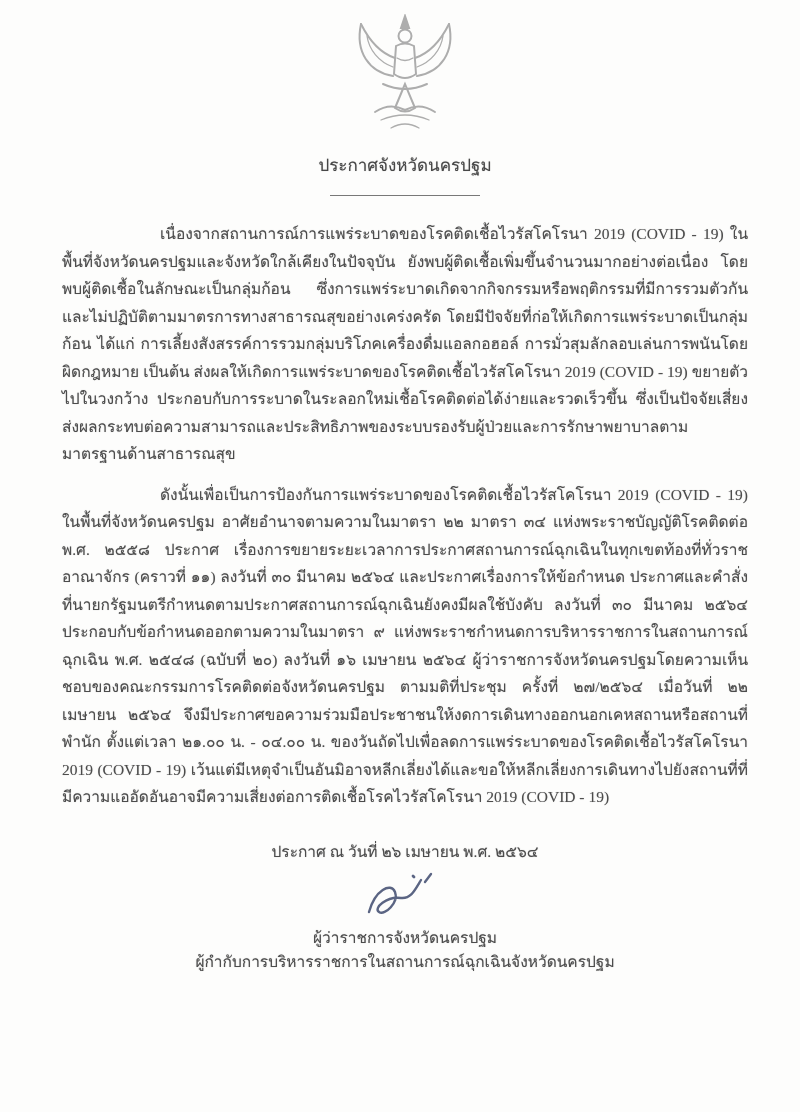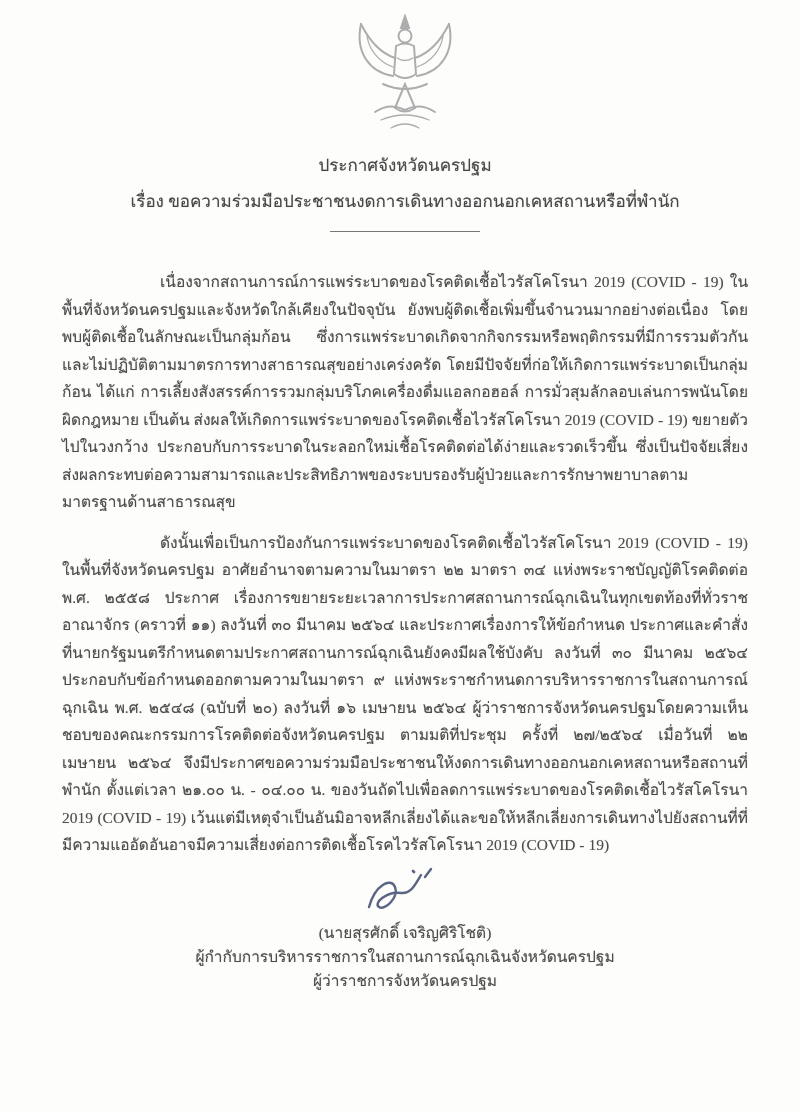--- a/index.html
+++ b/index.html
@@ -39,21 +39,21 @@
   }
   .body-p {
     margin: 13px 0 0 0;
     font-size: 15.5px;
     line-height: 27.5px;
     text-indent: 98px;
     text-align: justify;
     color: #4c4c4c;
     text-shadow: 0 0 1px rgba(90,90,90,0.4);
   }
-  .body-p.first { margin-top: 36px; }
+  .body-p.first { margin-top: 24px; }
   .date-line {
     margin-top: 28px;
     text-align: center;
     font-size: 15.5px;
     color: #4c4c4c;
     text-shadow: 0 0 1px rgba(90,90,90,0.4);
   }
   .sig-block {
     margin-top: 8px;
     text-align: center;
@@ -97,38 +97,37 @@
           <path d="M60 70 L50 94 Q60 101 70 94 Z"></path>
           <path d="M30 98 Q45 88 60 96 Q75 88 90 98"></path>
           <path d="M36 106 Q60 96 84 106" stroke-width="1.3"></path>
           <path d="M46 114 Q60 106 74 114" stroke-width="1.3"></path>
         </g>
       </svg>
     </div>
 
     <div class="title-block">
       <div class="t-row">ประกาศจังหวัดนครปฐม</div>
-      <div class="t-row">เรื่อง ขอความร่วมมือประชาชนงดการเดินทางออกนอกเคหสถานหรือที่พำนัก</div>
     </div>
 
     <div class="divider"></div>
 
     <p class="body-p first">เนื่องจากสถานการณ์การแพร่ระบาดของโรคติดเชื้อไวรัสโคโรนา 2019 (COVID - 19) ในพื้นที่จังหวัดนครปฐมและจังหวัดใกล้เคียงในปัจจุบัน ยังพบผู้ติดเชื้อเพิ่มขึ้นจำนวนมากอย่างต่อเนื่อง โดยพบผู้ติดเชื้อในลักษณะเป็นกลุ่มก้อน ซึ่งการแพร่ระบาดเกิดจากกิจกรรมหรือพฤติกรรมที่มีการรวมตัวกันและไม่ปฏิบัติตามมาตรการทางสาธารณสุขอย่างเคร่งครัด โดยมีปัจจัยที่ก่อให้เกิดการแพร่ระบาดเป็นกลุ่มก้อน ได้แก่ การเลี้ยงสังสรรค์การรวมกลุ่มบริโภคเครื่องดื่มแอลกอฮอล์ การมั่วสุมลักลอบเล่นการพนันโดยผิดกฎหมาย เป็นต้น ส่งผลให้เกิดการแพร่ระบาดของโรคติดเชื้อไวรัสโคโรนา 2019 (COVID - 19) ขยายตัวไปในวงกว้าง ประกอบกับการระบาดในระลอกใหม่เชื้อโรคติดต่อได้ง่ายและรวดเร็วขึ้น ซึ่งเป็นปัจจัยเสี่ยงส่งผลกระทบต่อความสามารถและประสิทธิภาพของระบบรองรับผู้ป่วยและการรักษาพยาบาลตามมาตรฐานด้านสาธารณสุข</p>
     <p class="body-p">ดังนั้นเพื่อเป็นการป้องกันการแพร่ระบาดของโรคติดเชื้อไวรัสโคโรนา 2019 (COVID - 19) ในพื้นที่จังหวัดนครปฐม อาศัยอำนาจตามความในมาตรา ๒๒ มาตรา ๓๔ แห่งพระราชบัญญัติโรคติดต่อ พ.ศ. ๒๕๕๘ ประกาศ เรื่องการขยายระยะเวลาการประกาศสถานการณ์ฉุกเฉินในทุกเขตท้องที่ทั่วราชอาณาจักร (คราวที่ ๑๑) ลงวันที่ ๓๐ มีนาคม ๒๕๖๔ และประกาศเรื่องการให้ข้อกำหนด ประกาศและคำสั่งที่นายกรัฐมนตรีกำหนดตามประกาศสถานการณ์ฉุกเฉินยังคงมีผลใช้บังคับ ลงวันที่ ๓๐ มีนาคม ๒๕๖๔ ประกอบกับข้อกำหนดออกตามความในมาตรา ๙ แห่งพระราชกำหนดการบริหารราชการในสถานการณ์ฉุกเฉิน พ.ศ. ๒๕๔๘ (ฉบับที่ ๒๐) ลงวันที่ ๑๖ เมษายน ๒๕๖๔ ผู้ว่าราชการจังหวัดนครปฐมโดยความเห็นชอบของคณะกรรมการโรคติดต่อจังหวัดนครปฐม ตามมติที่ประชุม ครั้งที่ ๒๗/๒๕๖๔ เมื่อวันที่ ๒๒ เมษายน ๒๕๖๔ จึงมีประกาศขอความร่วมมือประชาชนให้งดการเดินทางออกนอกเคหสถานหรือสถานที่พำนัก ตั้งแต่เวลา ๒๑.๐๐ น. - ๐๔.๐๐ น. ของวันถัดไปเพื่อลดการแพร่ระบาดของโรคติดเชื้อไวรัสโคโรนา 2019 (COVID - 19) เว้นแต่มีเหตุจำเป็นอันมิอาจหลีกเลี่ยงได้และขอให้หลีกเลี่ยงการเดินทางไปยังสถานที่ที่มีความแออัดอันอาจมีความเสี่ยงต่อการติดเชื้อโรคไวรัสโคโรนา 2019 (COVID - 19)</p>
 
+    <div class="date-line">ประกาศ ณ วันที่ ๒๖ เมษายน พ.ศ. ๒๕๖๔</div>
 
     <div class="sig-block">
       <div class="sig-mark">
         <svg width="100" height="52" viewBox="0 0 100 52" aria-hidden="true">
           <g stroke="#4a5577" fill="none" stroke-width="2.4" stroke-linecap="round" opacity="0.9">
             <path d="M14 40 C20 18 36 10 40 20 C44 30 30 44 24 40 C18 36 32 24 46 26 C56 27 60 18 66 8"></path>
             <path d="M70 10 L76 2"></path>
             <path d="M58 4 L59 5" stroke-width="2.8"></path>
           </g>
         </svg>
       </div>
-      <div>(นายสุรศักดิ์ เจริญศิริโชติ)</div>
+      <div>ผู้ว่าราชการจังหวัดนครปฐม</div>
       <div>ผู้กำกับการบริหารราชการในสถานการณ์ฉุกเฉินจังหวัดนครปฐม</div>
-      <div>ผู้ว่าราชการจังหวัดนครปฐม</div>
     </div>
 
   </div>
 </div>
 
 </body></html>

